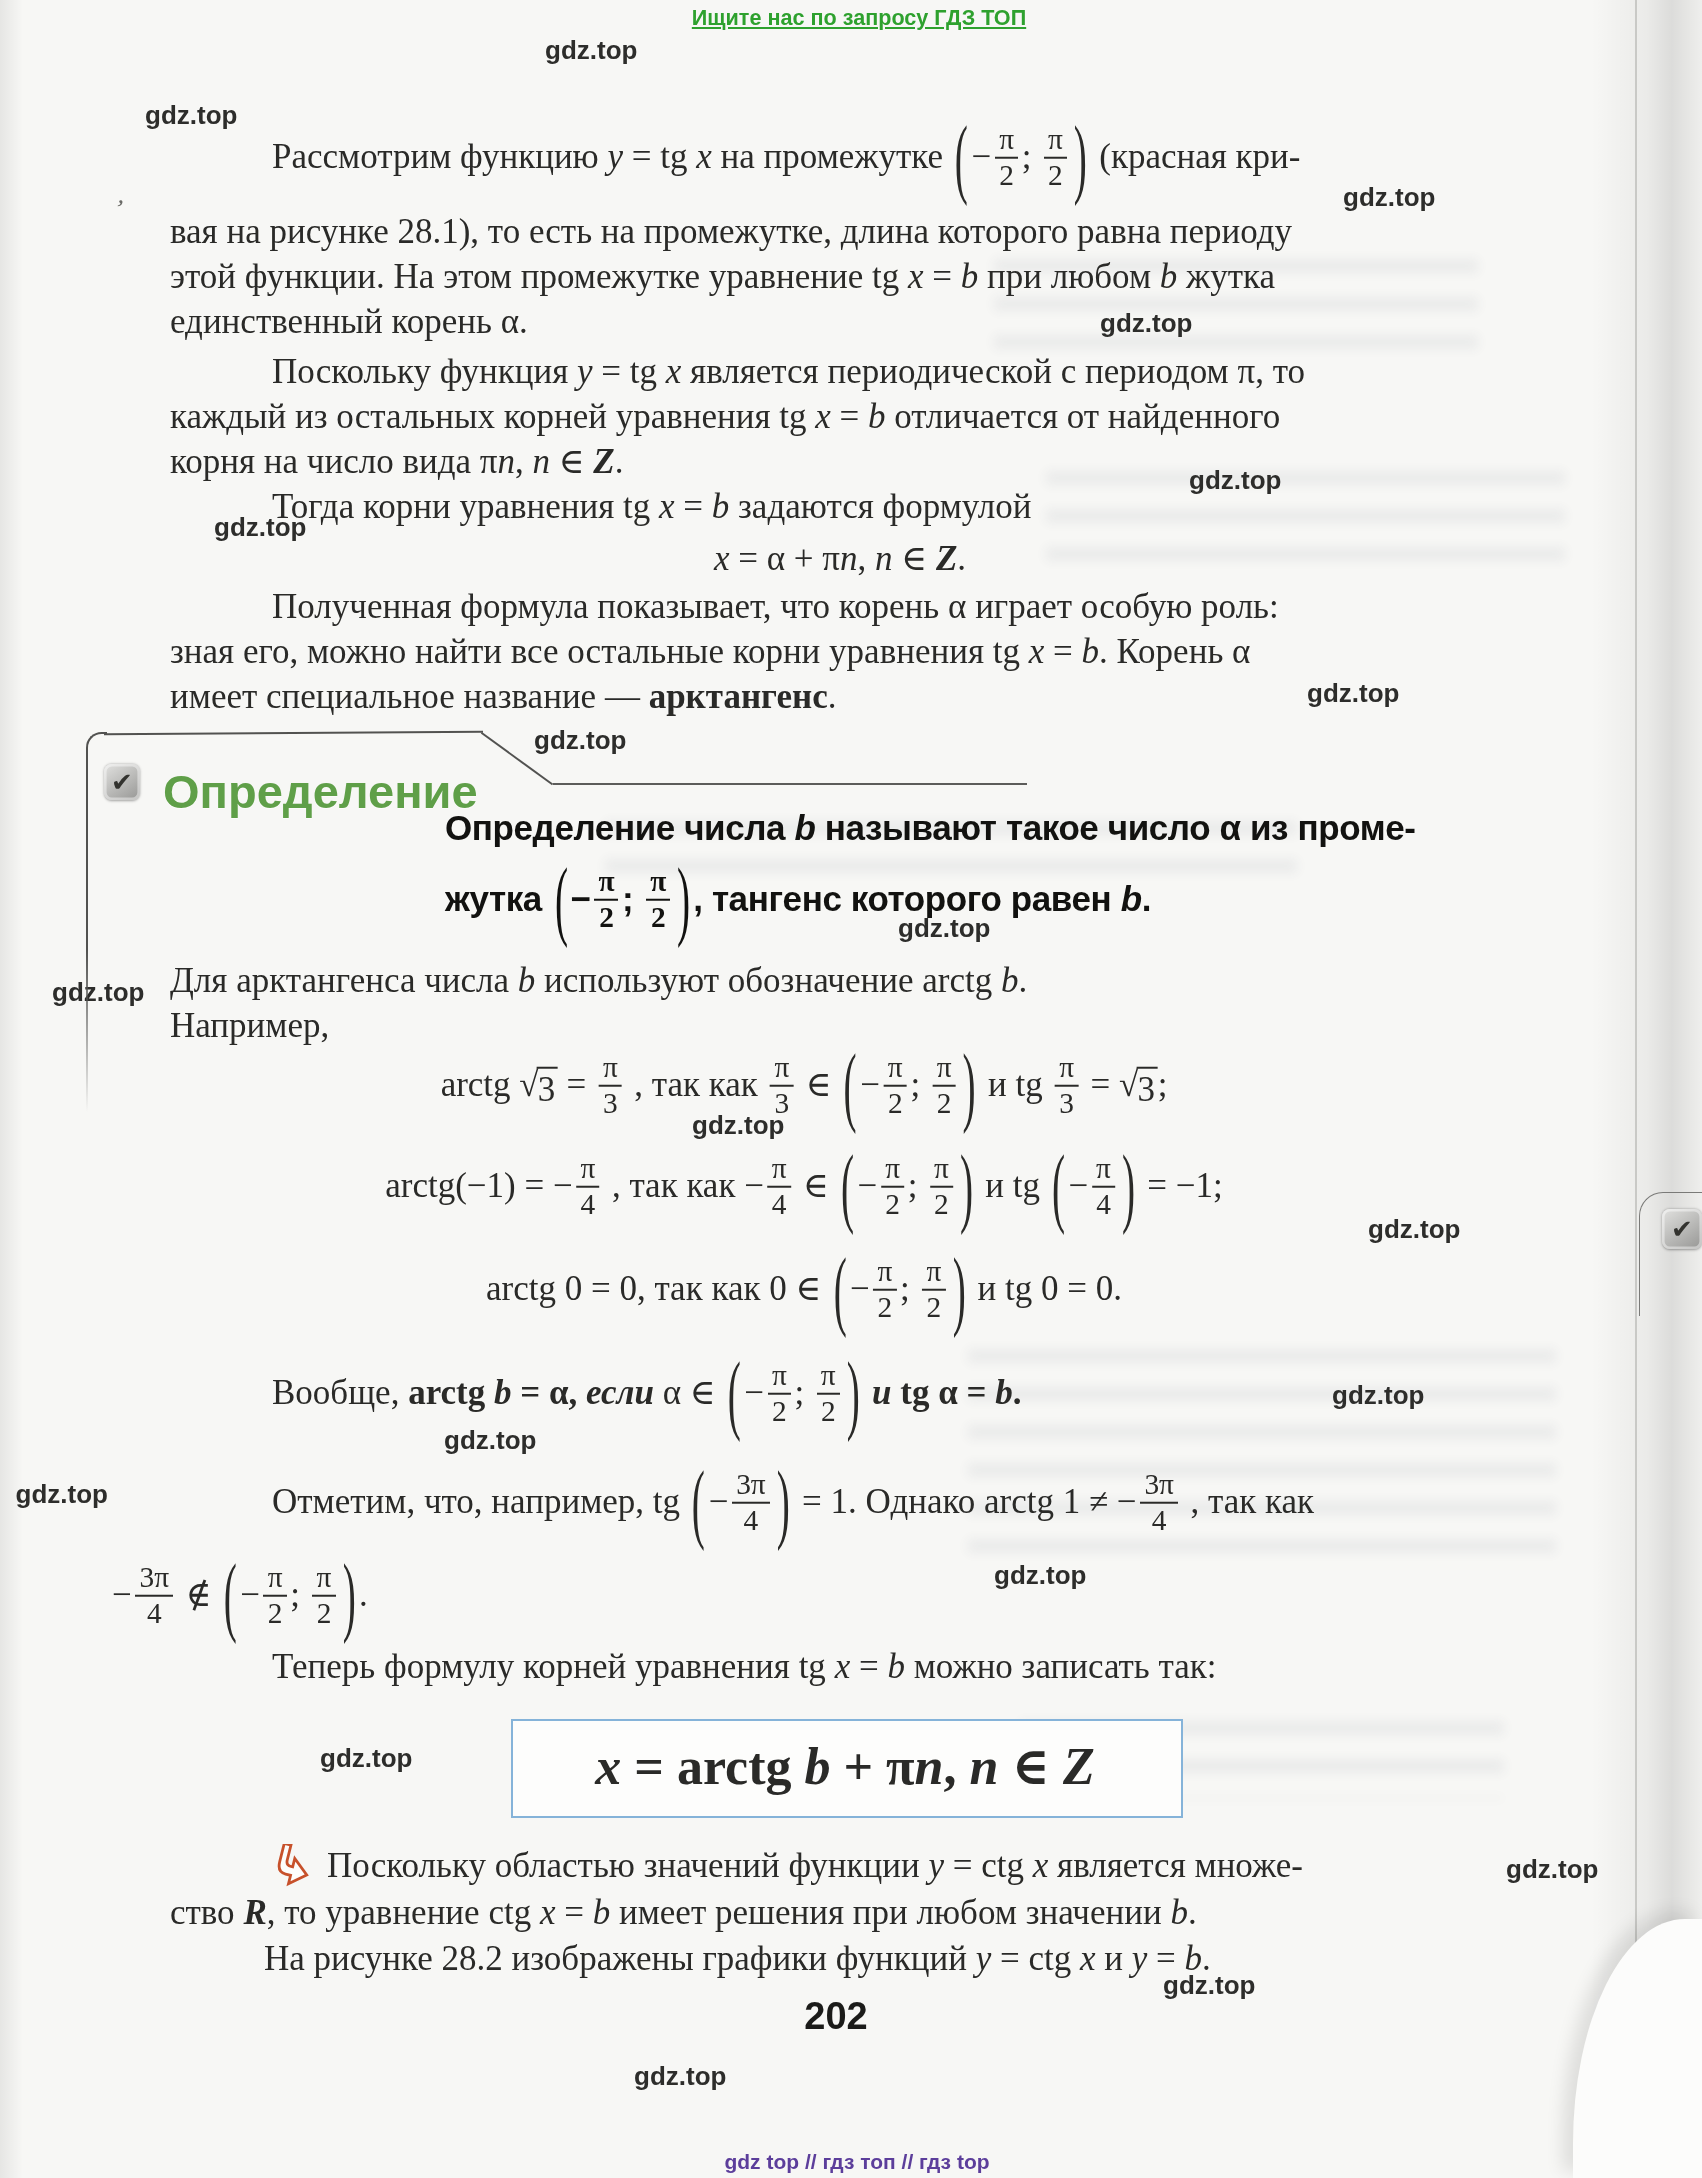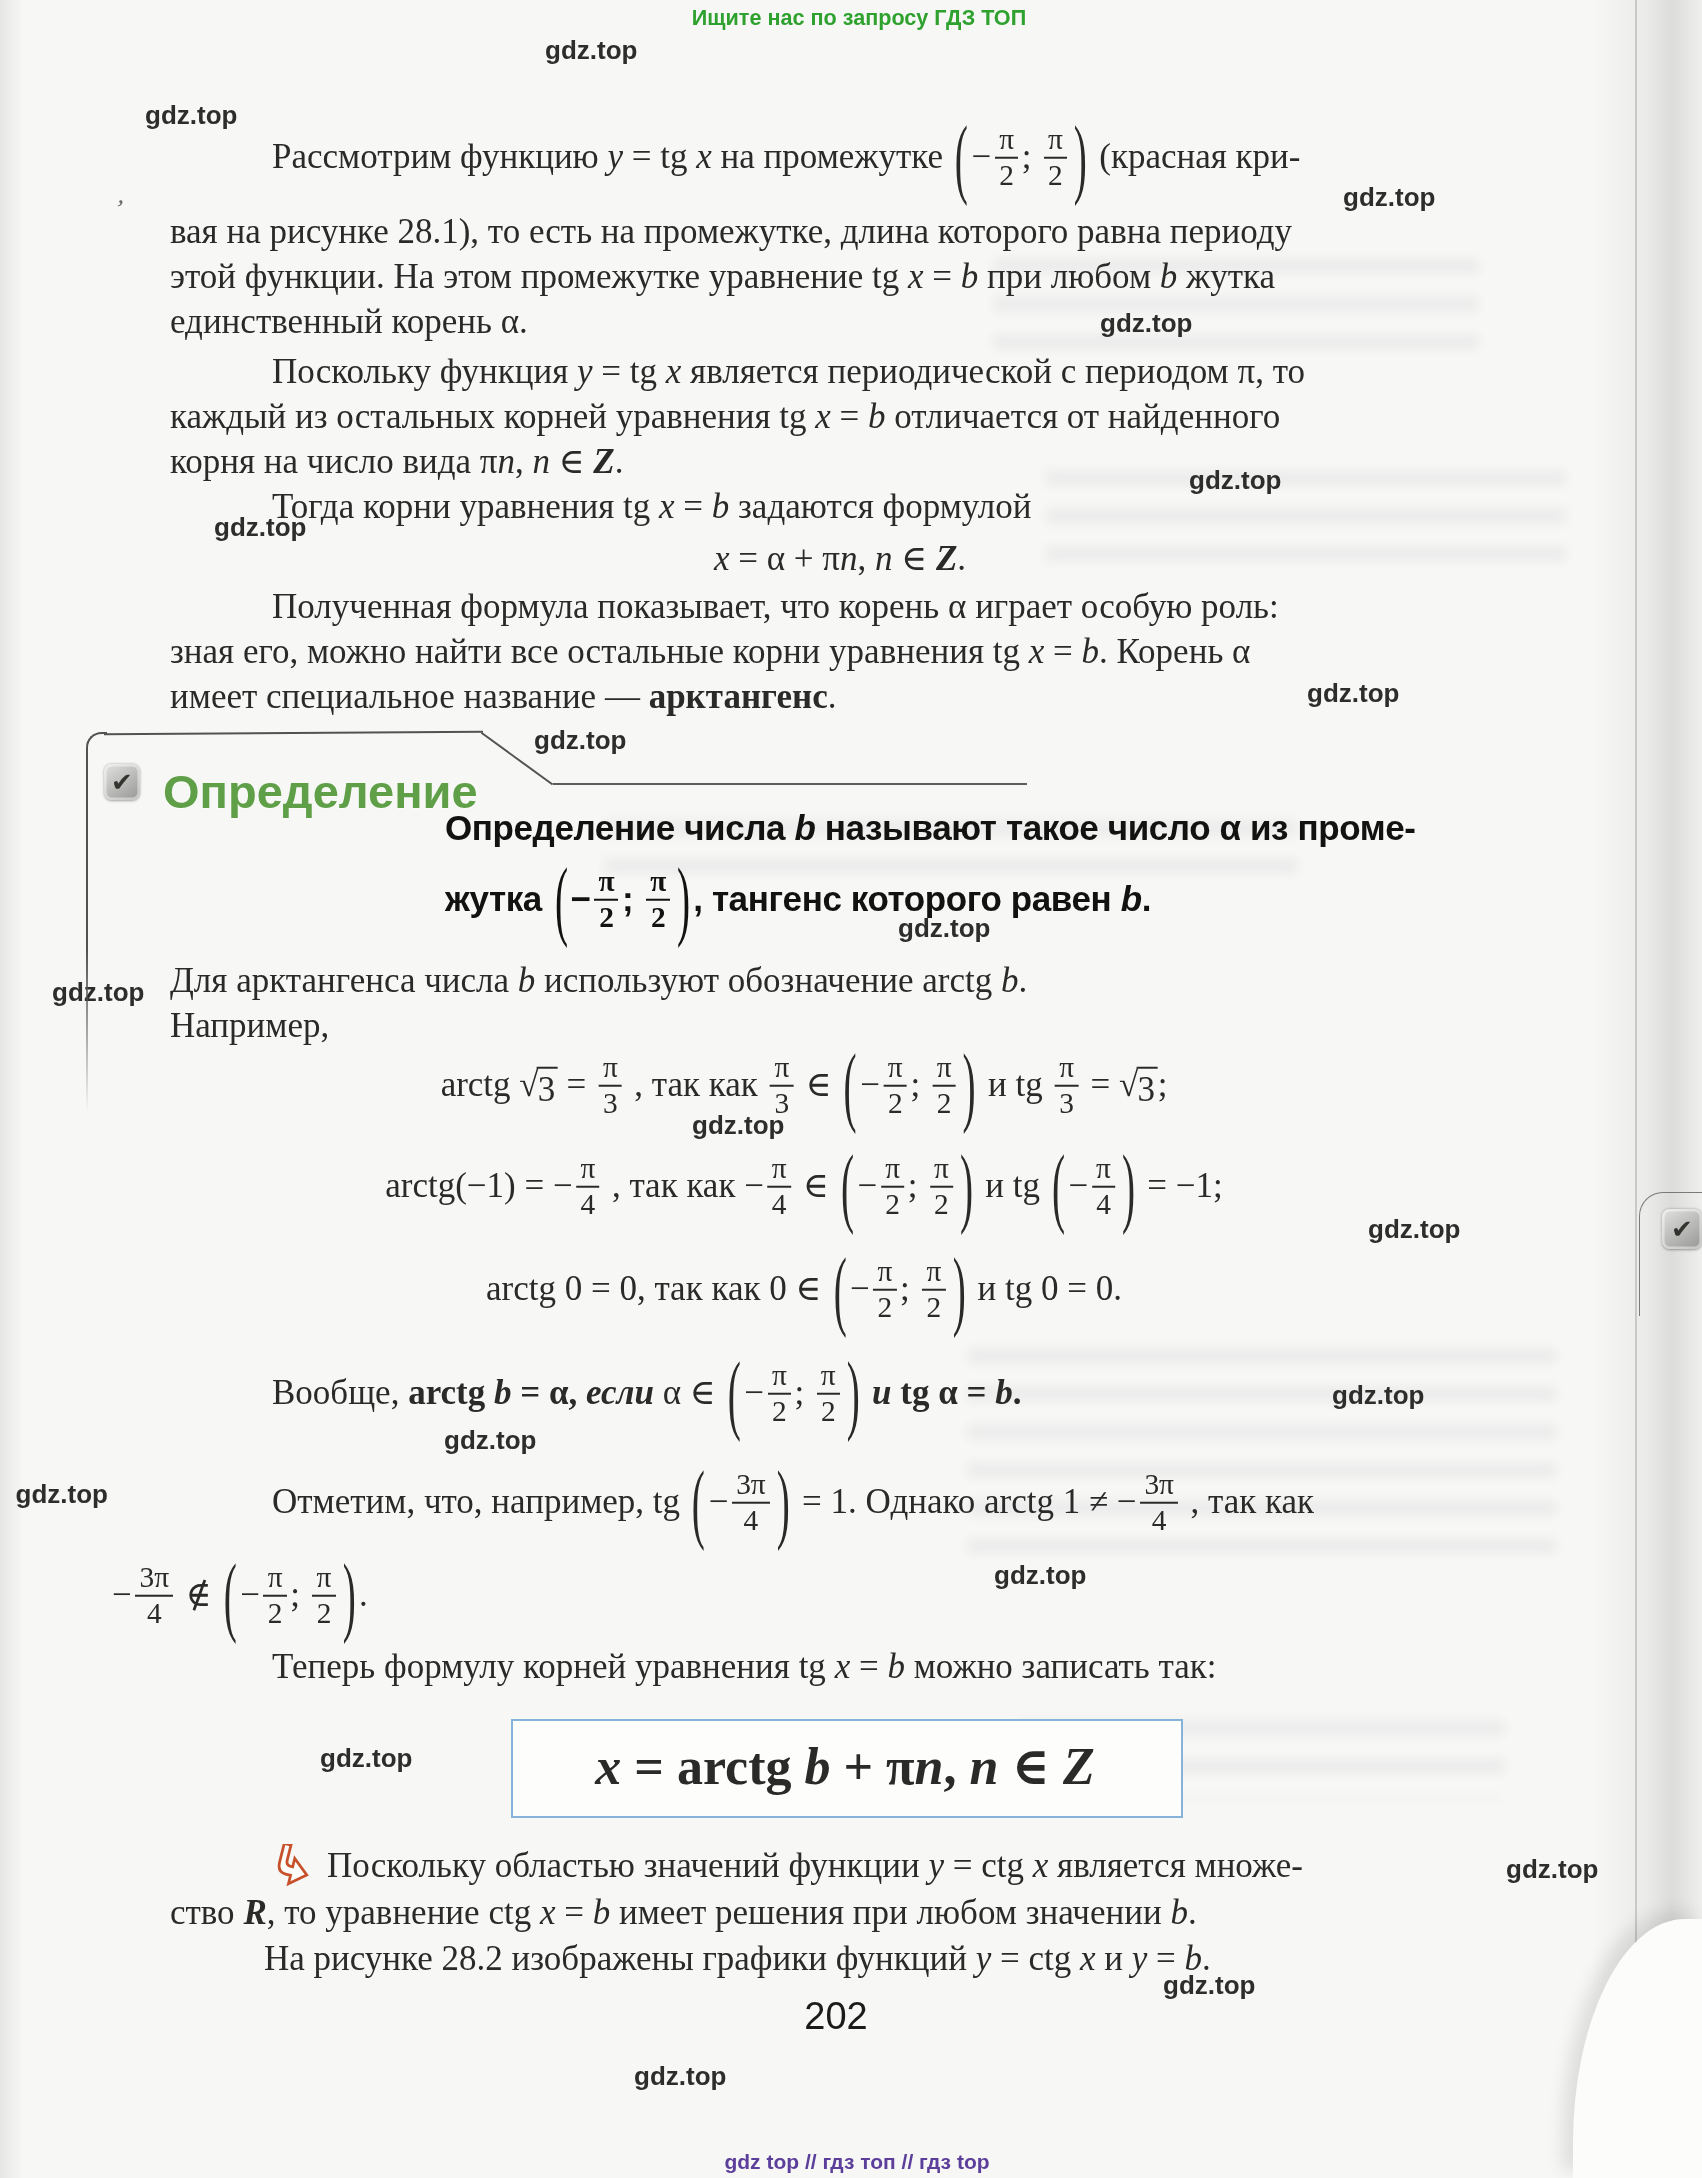--- a/index.html
+++ b/index.html
@@ -13,21 +13,21 @@
   .edgeline{position:absolute;left:1635px;top:0;width:1.7px;height:1980px;background:#c9c9c6;}
   .curl{position:absolute;right:0;bottom:0;width:130px;height:259px;background:#fcfcfb;
         border-top-left-radius:112px 225px;box-shadow:-10.4px -7px 17.3px rgba(0,0,0,.10);}
   .bl{position:absolute;opacity:.12;filter:blur(5.2px);
         background:repeating-linear-gradient(180deg,rgba(60,70,90,.55) 0 14px,rgba(60,70,90,0) 14px 38px);}
   .speck{position:absolute;font-size:26px;color:#6a6a66;transform:rotate(12deg);}
   
   .wm{position:absolute;font-family:"Liberation Sans","DejaVu Sans",sans-serif;
       font-weight:600;font-size:26px;color:#2d2d2b;white-space:nowrap;}
   .promo-top{position:absolute;left:859px;top:5.2px;transform:translateX(-50%);
-      font-family:"Liberation Sans",sans-serif;font-size:21.6px;font-weight:600;color:#2ea12e;white-space:nowrap;}
+      font-family:"Liberation Sans",sans-serif;font-size:21.6px;font-weight:600;color:#2ea12e;white-space:nowrap;text-decoration:underline;}
   .promo-bottom{position:absolute;left:857px;top:2150px;transform:translateX(-50%);
       font-family:"Liberation Sans",sans-serif;font-size:21px;font-weight:600;color:#5c3e9b;white-space:nowrap;}
   .wm1{left:545px;top:35px}.wm2{left:145px;top:100px}.wm3{left:1343px;top:182px}
   .wm4{left:1100px;top:308px}.wm5{left:1189px;top:465px}.wm6{left:214px;top:512px}
   .wm7{left:1307px;top:678px}.wm8{left:534px;top:725px}.wm9{left:898px;top:913px}
   .wm10{left:52px;top:977px}.wm11{left:692px;top:1110px}.wm12{left:1368px;top:1214px}
   .wm13{left:1332px;top:1380px}.wm14{left:444px;top:1425px}.wm15{left:15.6px;top:1479px}
   .wm16{left:994px;top:1560px}.wm17{left:320px;top:1743px}.wm18{left:1506px;top:1854px}
   .wm19{left:1163px;top:1970px}.wm20{left:634px;top:2061px}
   
@@ -81,21 +81,21 @@
   .rcorner{position:absolute;left:1639px;top:1192px;width:64px;height:123px;
       border-left:1.7px solid #7a7a78;border-top:1.7px solid #7a7a78;border-top-left-radius:24px;}
   #chk2{left:1662px;top:1209px;width:40px;height:40px;}
   
   .fbox{position:absolute;left:511px;top:1719px;width:668px;height:95px;
       border:2.6px solid #85b3d9;background:#fdfdfc;}
   
   .hook{position:absolute;left:270px;top:1844px;width:42px;height:45px;}
   
   .pnum{position:absolute;left:836px;top:2016px;transform:translate(-50%,-50%);
-      font-family:"Liberation Sans",sans-serif;font-weight:400;font-size:38px;color:#1b1b19;}
+      font-family:"Liberation Sans",sans-serif;font-weight:700;font-size:38px;color:#1b1b19;}
 </style>
 </head>
 <body>
 
 <div class="page">
 
   <div class="leftshade"></div>
   <div class="edge"></div>
   <div class="edgeline"></div>
   <div class="bl" style="left:994px;top:259px;width:484px;height:104px"></div>

